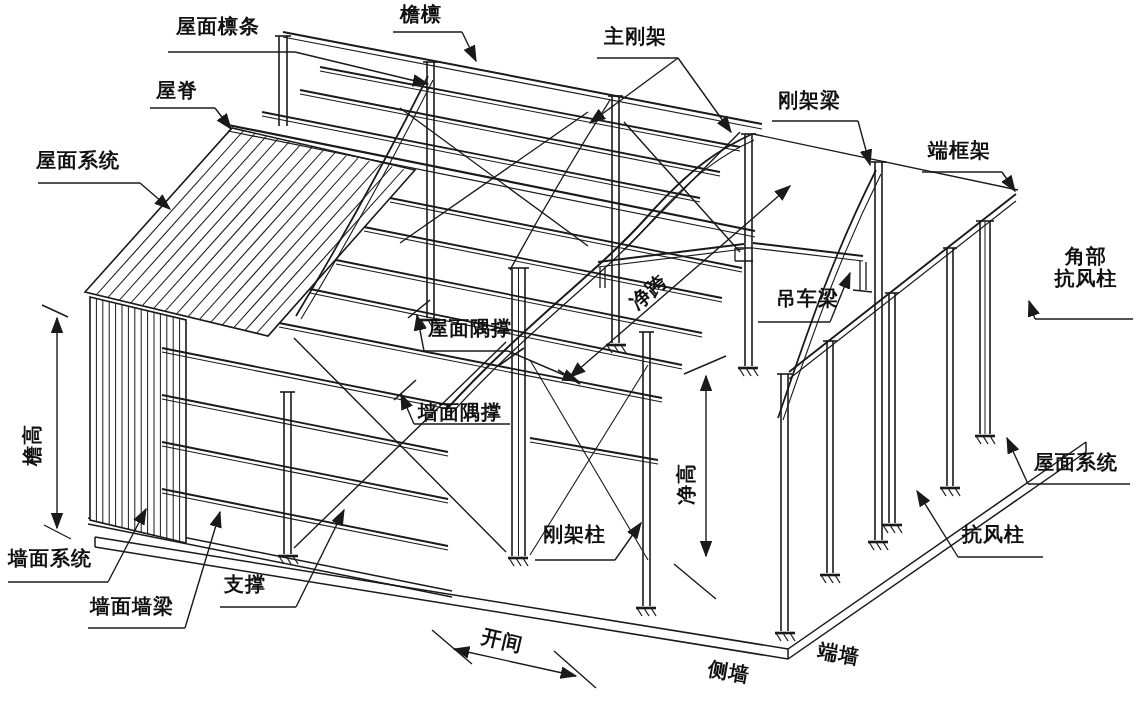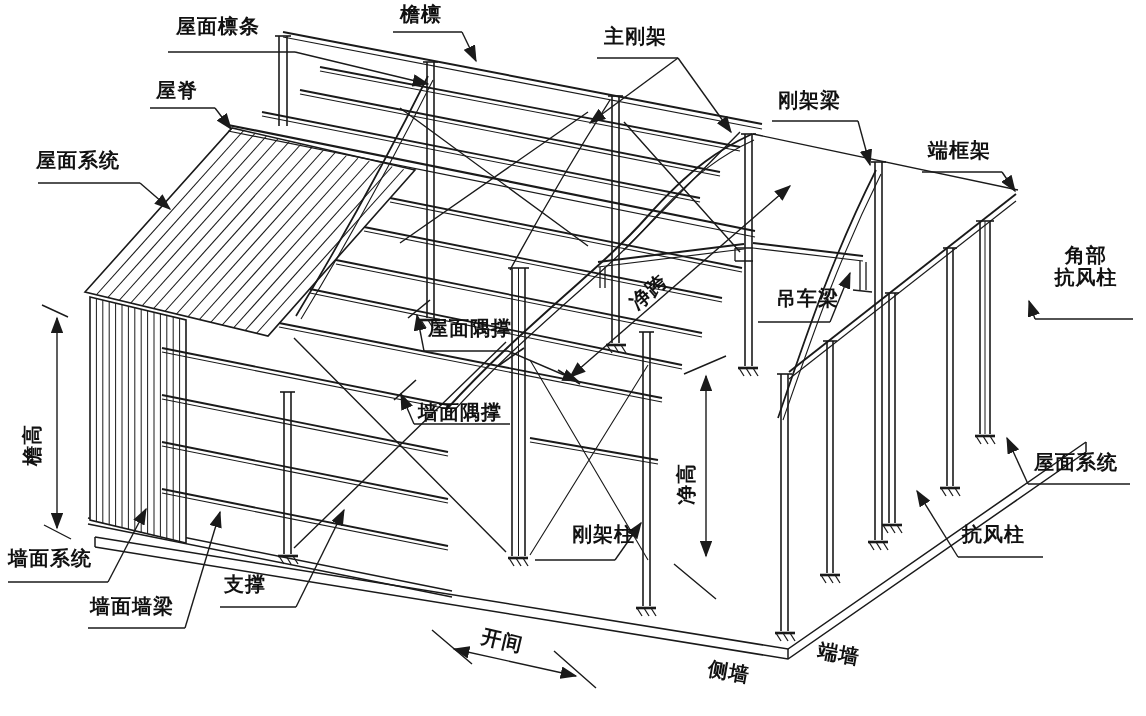--- a/index.html
+++ b/index.html
@@ -3,21 +3,21 @@
 <meta charset="utf-8">
 <style>
   html,body{margin:0;padding:0;background:#888;}
   #stage{position:relative;width:1146px;height:716px;background:#ffffff;overflow:hidden;
          font-family:"Liberation Sans","DejaVu Sans",sans-serif;}
   #art{position:absolute;left:0;top:0;}
   .lbl{position:absolute;font-weight:bold;font-size:20px;line-height:1.08;color:#111;
        letter-spacing:1px;white-space:nowrap;user-select:none;}
   .rot{transform-origin:left top;}
   .vert{transform:rotate(-90deg);transform-origin:left top;}
-  .two-line{text-align:center;letter-spacing:1px;font-family:Liberation Mono, monospace;}
+  .two-line{text-align:center;letter-spacing:1px;}
 </style>
 </head>
 <body>
 
 <div id="stage">
 
   <svg id="art" width="1146" height="716" viewBox="0 0 1146 716">
     <defs>
       <marker id="arr" orient="auto" markerWidth="13" markerHeight="9" refX="11" refY="4.5">
         <path d="M0,0 L12,4.5 L0,9 z" fill="#1a1a1a"></path>
@@ -308,21 +308,21 @@
     <div>角部</div>
     <div>抗风柱</div>
   </div>
   <div class="lbl" style="left:776px;top:288px">吊车梁</div>
   <div class="lbl rot" style="left:626px;top:298px;transform:rotate(-41deg)">净跨</div>
   <div class="lbl" style="left:428px;top:318px">屋面隅撑</div>
   <div class="lbl" style="left:418px;top:402px">墙面隅撑</div>
   <div class="lbl vert" style="left:22px;top:466px">檐高</div>
   <div class="lbl vert" style="left:676px;top:505px">净高</div>
   <div class="lbl" style="left:1034px;top:452px">屋面系统</div>
-  <div class="lbl" style="left:572px;top:524px">刚架柱</div>
+  <div class="lbl" style="left:543px;top:524px">刚架柱</div>
   <div class="lbl" style="left:962px;top:524px">抗风柱</div>
   <div class="lbl" style="left:8px;top:548px">墙面系统</div>
   <div class="lbl" style="left:90px;top:596px">墙面墙梁</div>
   <div class="lbl" style="left:224px;top:574px">支撑</div>
   <div class="lbl rot" style="left:484px;top:626px;transform:rotate(13deg)">开间</div>
   <div class="lbl rot" style="left:710px;top:658px;transform:rotate(10deg)">侧墙</div>
   <div class="lbl rot" style="left:820px;top:640px;transform:rotate(10deg)">端墙</div>
 </div>
 
 </body></html>

